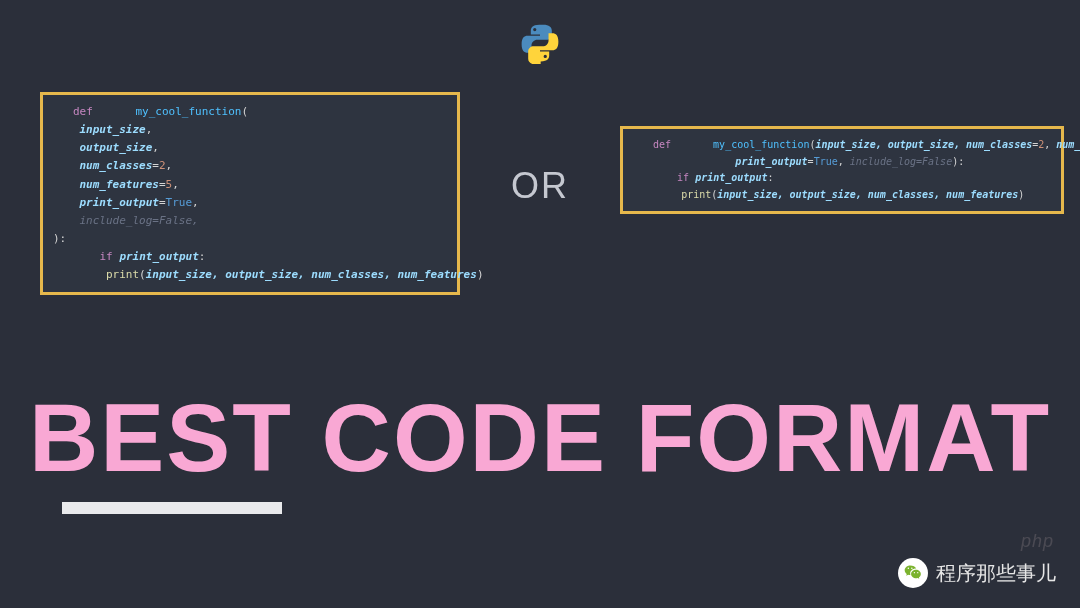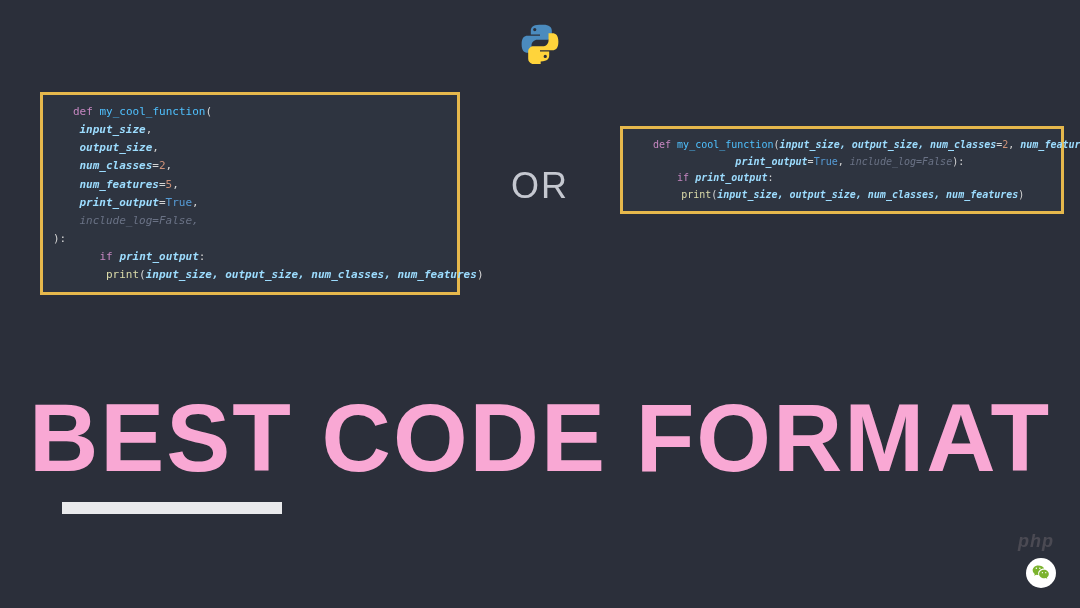--- a/index.html
+++ b/index.html
@@ -36,21 +36,21 @@
     font-family: "Menlo", "Monaco", "Consolas", monospace;
     font-size: 11px;
     line-height: 1.65;
     white-space: pre;
     color: #d8dee9;
     font-style: italic;
   }
   .code-left  { top: 92px; left: 40px;  width: 420px; }
   .code-right { top: 126px; left: 620px; width: 444px; font-size: 10px; }
   .kw  { color: #c586c0; font-style: normal; margin-left: 20px; }
-  .fn  { color: #4fc1ff; font-style: normal; }
+  .fn  { color: #4fc1ff; font-style: normal; margin-left: 36px; }
   .prm { color: #9cdcfe; font-weight: bold; }
   .num { color: #ce9178; font-style: normal; }
   .bool{ color: #569cd6; font-style: normal; text-align: right; }
   .op  { color: #d4d4d4; font-style: normal; }
   .dim { color: #6a7285; }
   .call{ color: #dcdcaa; font-style: normal; }
   .headline {
     position: absolute;
     bottom: 115px;
     left: 50%;
@@ -86,21 +86,20 @@
     display: flex; align-items: center; justify-content: center;
   }
   .watermark {
     position: absolute;
     right: 26px;
     bottom: 56px;
     color: rgba(220,200,200,0.18);
     font-size: 18px;
     letter-spacing: 1px;
     font-style: italic;
-    font-weight: bold;
   }
 </style>
 </head>
 <body>
 
 <div class="python-logo">
   <svg width="42" height="42" viewBox="0 0 64 64">
     <path fill="#4B8BBE" d="M31 4c-11 0-13 5-13 9v6h14v2H13c-5 0-9 3-9 13s4 13 9 13h6V36c0-5 4-9 9-9h14c4 0 8-3 8-8V13c0-5-4-9-13-9H31zm-7 5a2.5 2.5 0 1 1 0 5 2.5 2.5 0 0 1 0-5z"></path>
     <path fill="#FFD43B" d="M33 60c11 0 13-5 13-9v-6H32v-2h19c5 0 9-3 9-13s-4-13-9-13h-6v11c0 5-4 9-9 9H22c-4 0-8 3-8 8v11c0 5 4 9 13 9h6zm7-5a2.5 2.5 0 1 1 0-5 2.5 2.5 0 0 1 0 5z"></path>
   </svg>
@@ -129,13 +128,14 @@
 
 <div class="watermark">php</div>
 
 <div class="wechat">
   <span class="wechat-icon">
     <svg width="20" height="20" viewBox="0 0 24 24">
       <path fill="#7bb32e" d="M8.5 3C4.9 3 2 5.6 2 8.8c0 1.8 1 3.4 2.5 4.5l-.6 2 2.3-1.2c.7.2 1.5.3 2.3.3h.4c-.2-.6-.3-1.2-.3-1.9 0-3.2 3.1-5.8 6.9-5.8h.3C14.9 4.5 12 3 8.5 3zM6.4 7.2a.9.9 0 1 1 0-1.8.9.9 0 0 1 0 1.8zm4.2 0a.9.9 0 1 1 0-1.8.9.9 0 0 1 0 1.8z"></path>
       <path fill="#7bb32e" d="M15.7 8.1c-3.3 0-6 2.3-6 5.1s2.7 5.1 6 5.1c.7 0 1.3-.1 1.9-.3l2 1-.5-1.7c1.4-.9 2.3-2.4 2.3-4.1 0-2.8-2.7-5.1-5.7-5.1zm-2 4.3a.8.8 0 1 1 0-1.6.8.8 0 0 1 0 1.6zm4 0a.8.8 0 1 1 0-1.6.8.8 0 0 1 0 1.6z"></path>
     </svg>
   </span>
+  <span>程序那些事儿</span>
 </div>
 
 </body></html>

